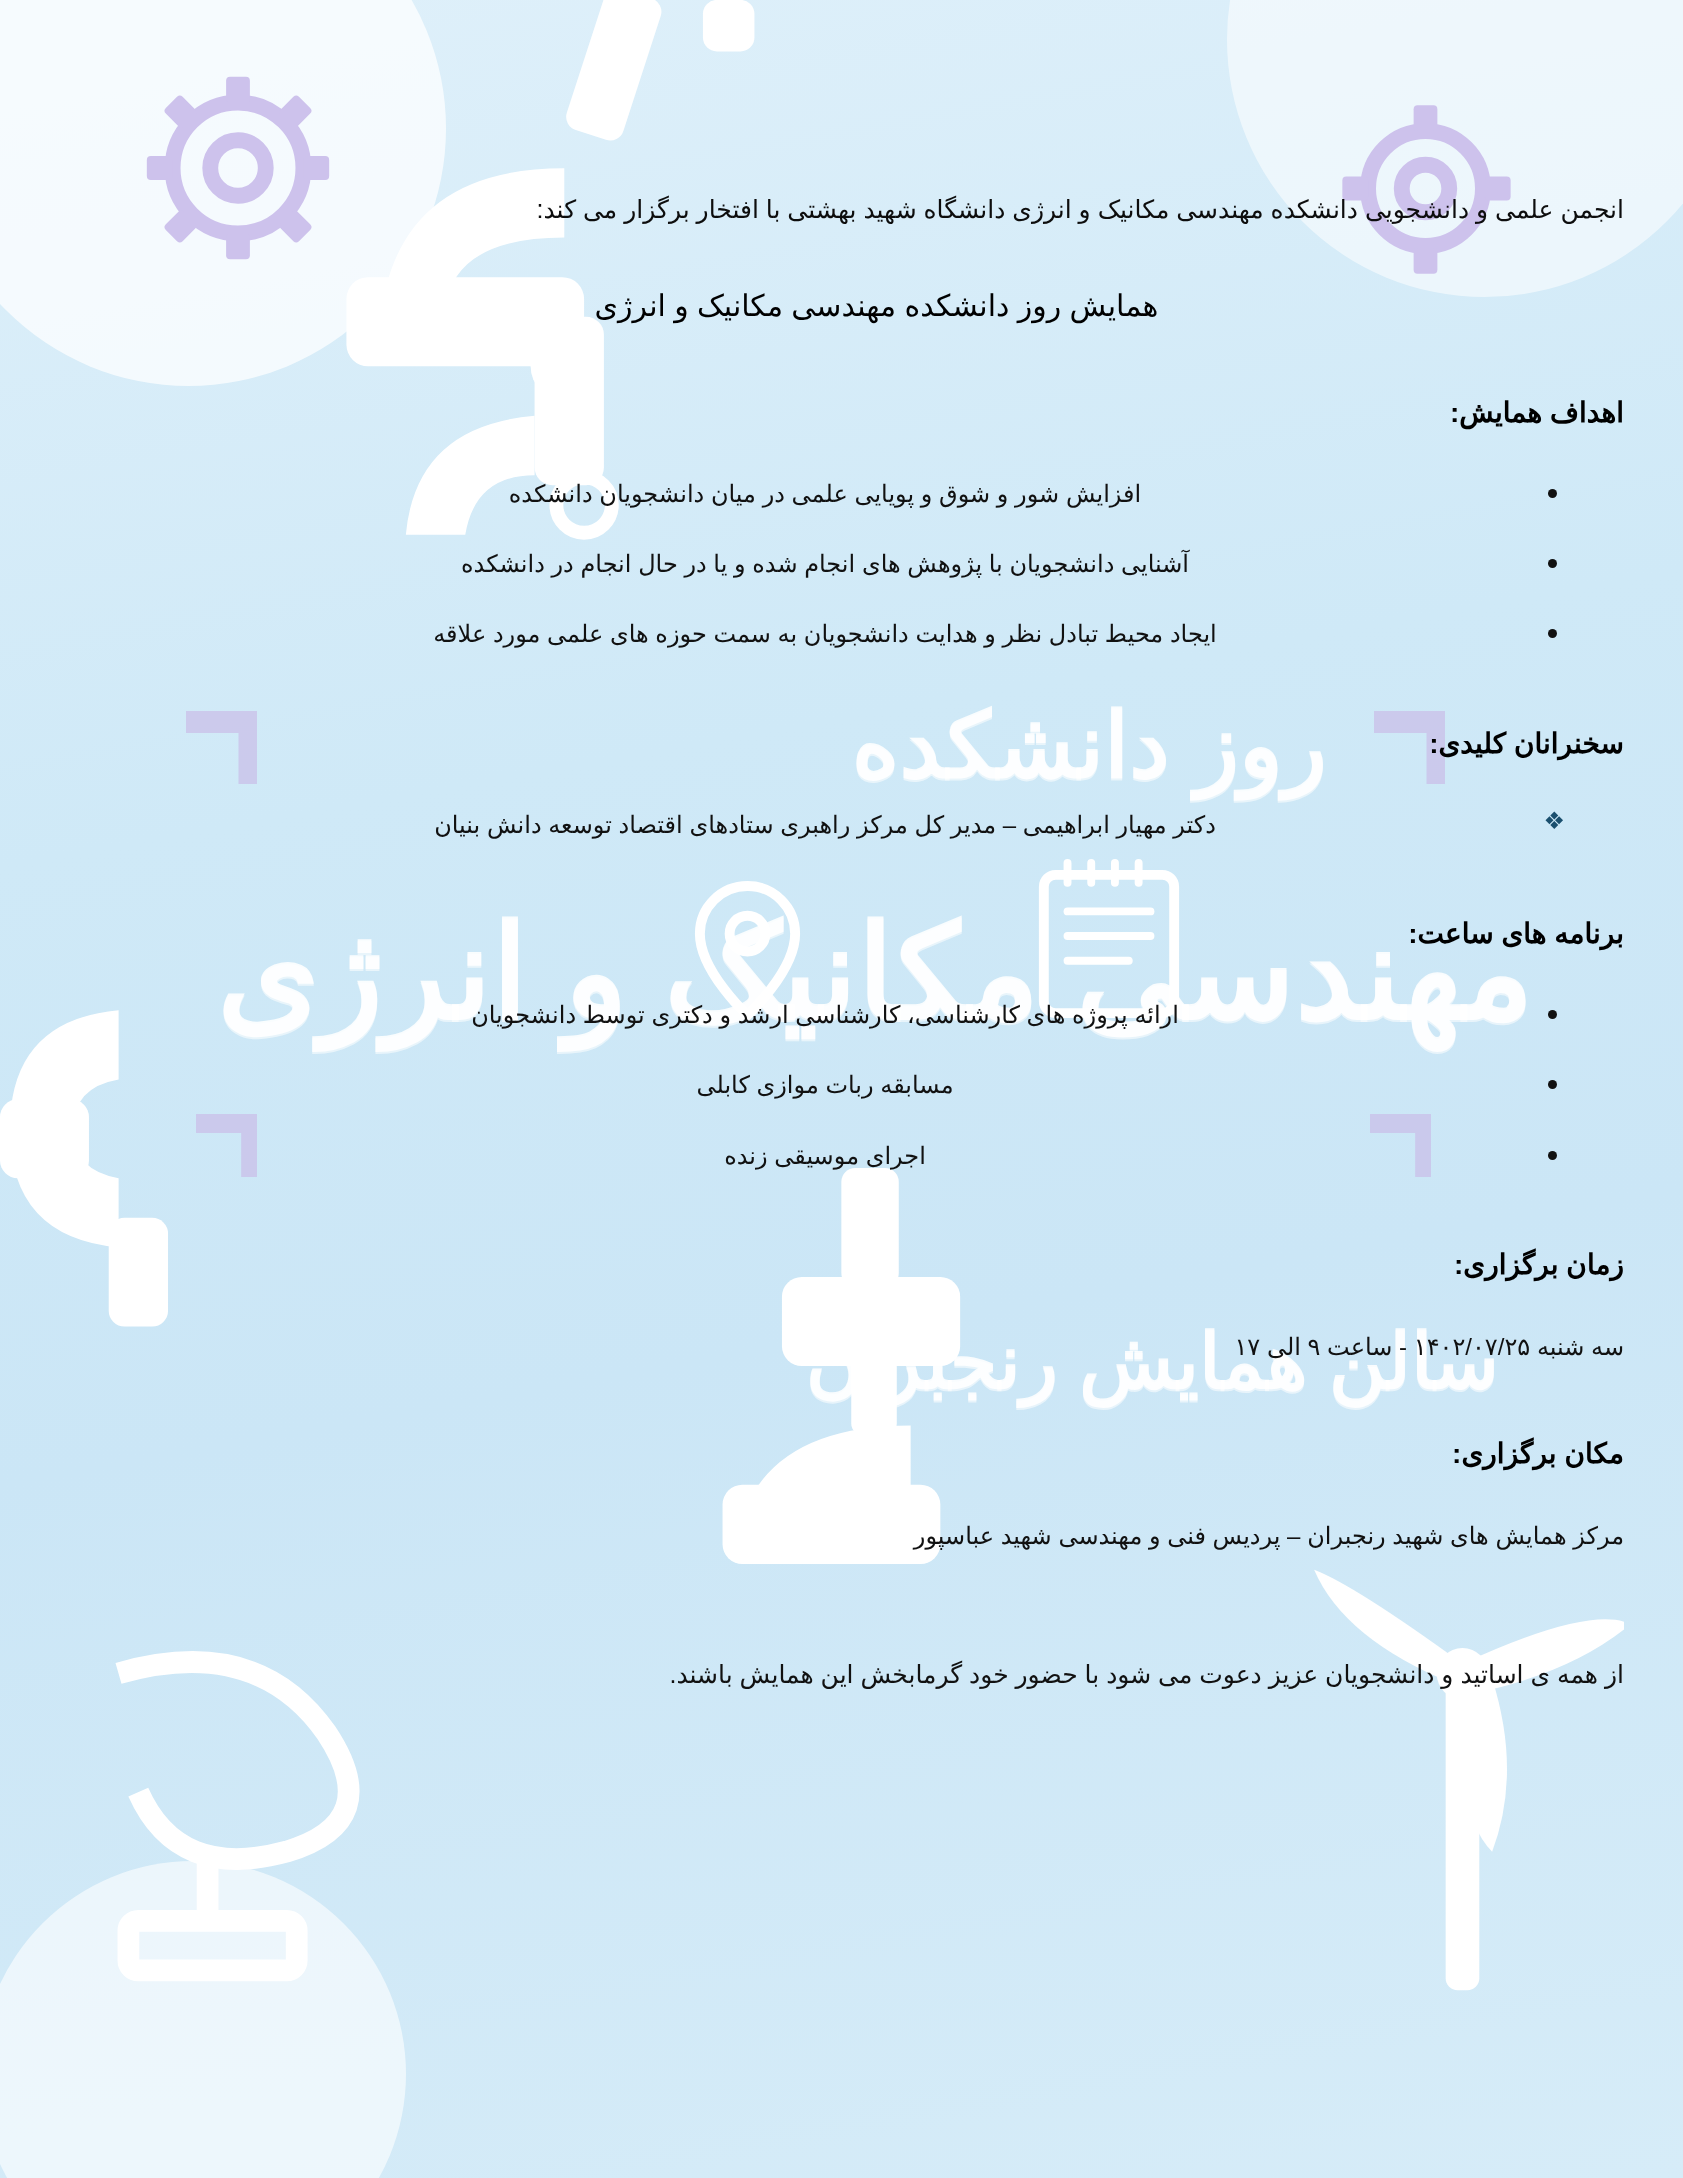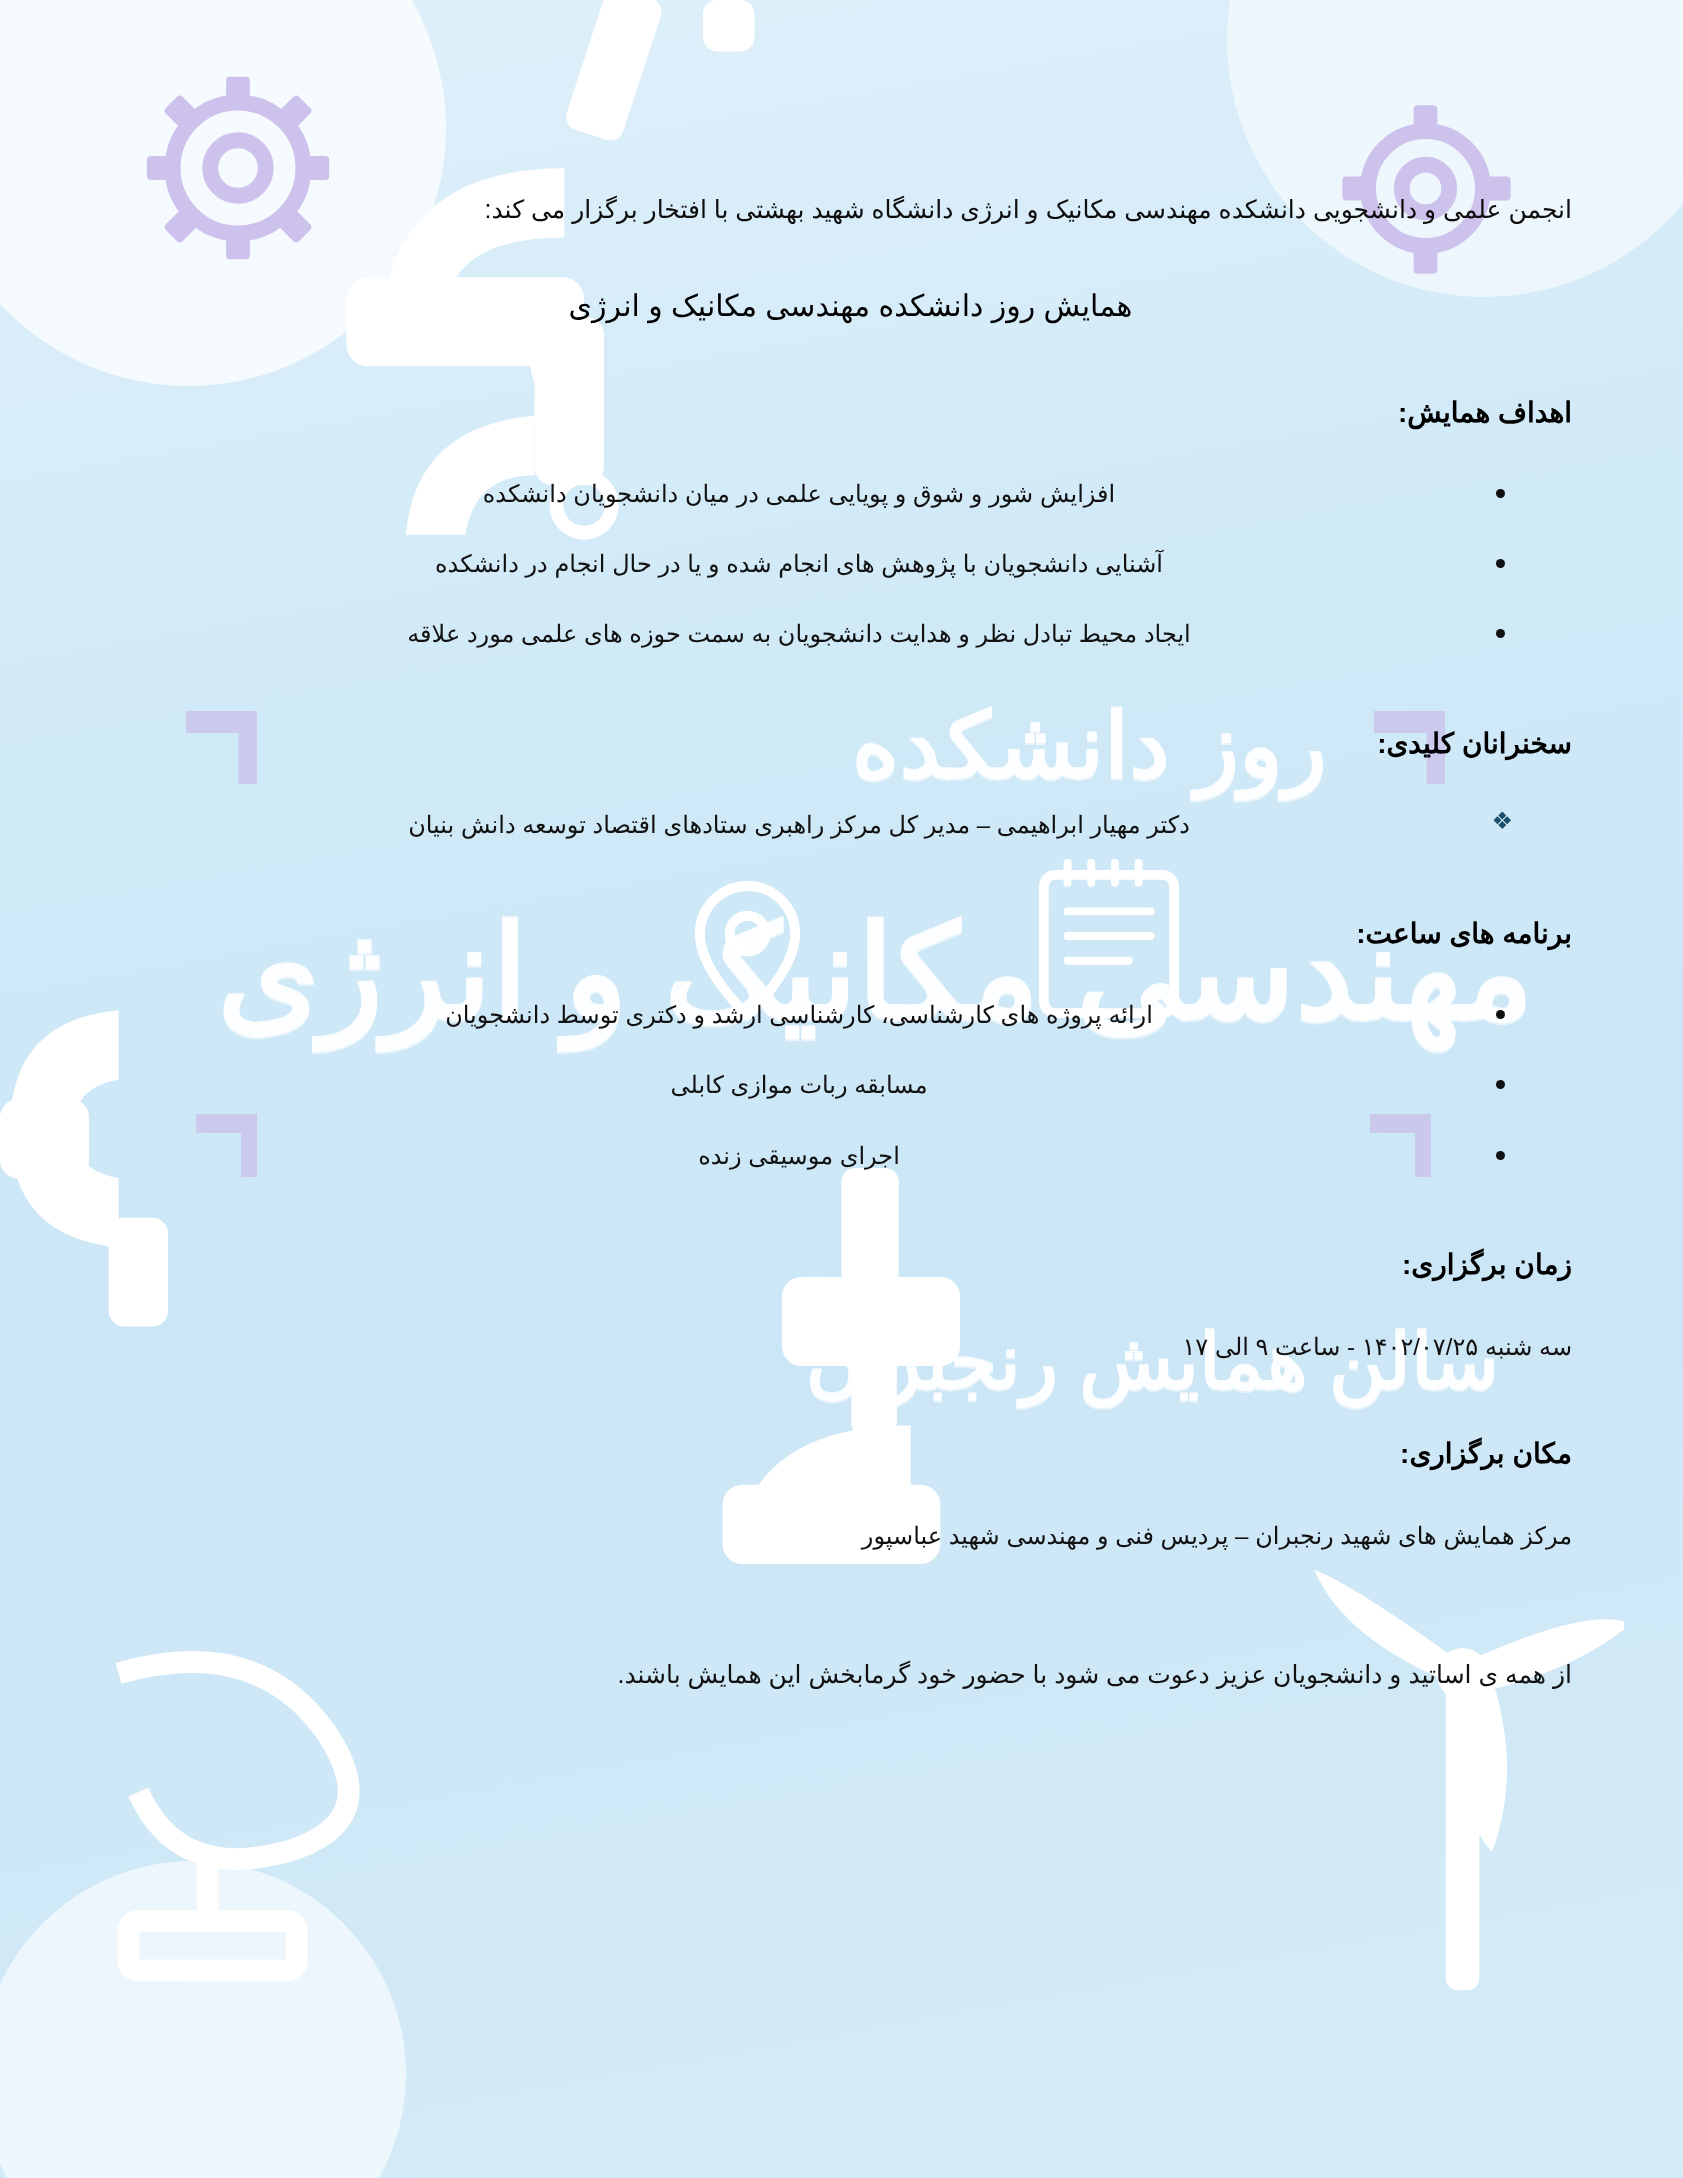--- a/index.html
+++ b/index.html
@@ -82,21 +82,21 @@
   }
   .corner-a { top: 711px; right: 1426px; width: 71px; height: 73px; clip-path: polygon(0 0,100% 0,100% 100%,74% 100%,74% 30%,0 30%); }
   .corner-b { top: 711px; right: 238px;  width: 71px; height: 73px; clip-path: polygon(0 0,100% 0,100% 100%,74% 100%,74% 30%,0 30%); }
   .corner-c { top: 1114px; right: 1426px; width: 61px; height: 63px; clip-path: polygon(0 0,100% 0,100% 100%,74% 100%,74% 30%,0 30%); }
   .corner-d { top: 1114px; right: 252px;  width: 61px; height: 63px; clip-path: polygon(0 0,100% 0,100% 100%,74% 100%,74% 30%,0 30%); }
 
   
   .content {
     position: relative;
     z-index: 5;
-    padding: 188px 111px 79px 129px;
+    padding: 188px 59px 79px 129px;
     color: #111;
     text-align: right;
   }
 
   .intro {
     font-size: 25px;
     line-height: 1.7;
     margin: 0 0 57px 0;
     color: #0d0d0d;
   }

